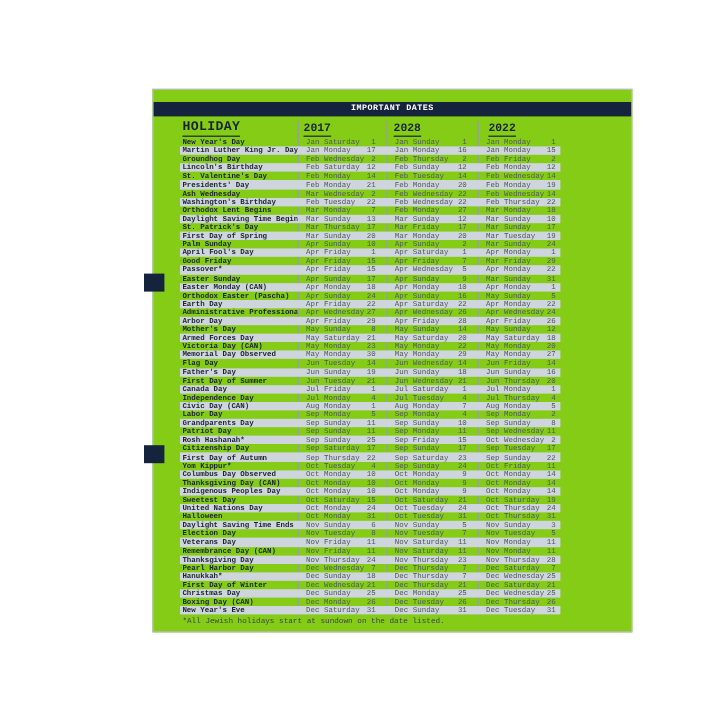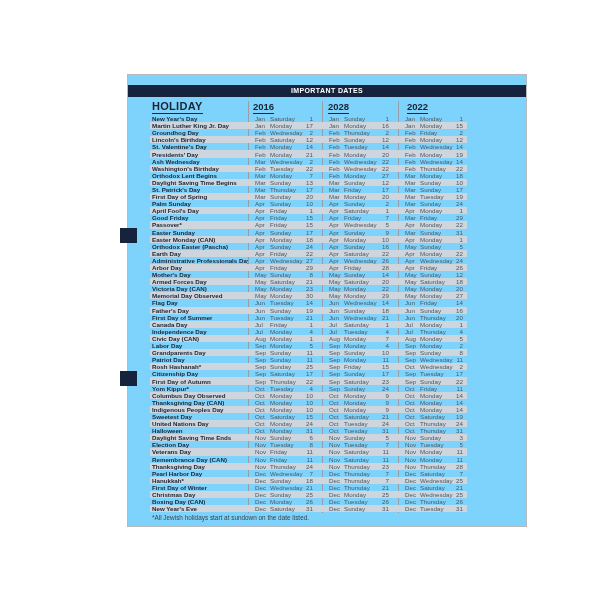--- a/index.html
+++ b/index.html
@@ -2,21 +2,21 @@
 <html style="--banner-bg: #16233c; --stripe: #cfd5dc;"><head>
 <meta charset="utf-8">
 <style>
   html,body{margin:0;padding:0;}
   body{
     width:600px;height:600px;background:#ffffff;position:relative;overflow:hidden;
     font-family:"Liberation Sans", sans-serif;
   }
   .page{
     position:absolute;left:127px;top:74px;width:400px;height:453px;
-    box-sizing:border-box;background:#7dd3fc;border:1px solid #b7babd;
+    box-sizing:border-box;background:#84cc16;border:1px solid #b7babd;font-family:Liberation Mono, monospace;
   }
   .banner{
     position:absolute;left:0;top:10px;width:100%;height:12px;
     background:var(--banner-bg,#16233c);color:#ffffff;
     font-size:7px;font-weight:bold;text-align:center;line-height:12.5px;letter-spacing:.4px;
   }
   .holiday-header{
     position:absolute;left:24px;top:25px;font-size:11px;font-weight:bold;color:#1c2332;
     line-height:12px;border-bottom:1.6px solid #1c2332;padding-bottom:1px;letter-spacing:.3px;
   }
@@ -55,21 +55,21 @@
 </head>
 <body>
 
 <div class="accent-square sq-1"></div>
 <div class="accent-square sq-2"></div>
 
 <div class="page">
   <div class="banner">IMPORTANT DATES</div>
 
   <div class="holiday-header">HOLIDAY</div>
-  <div class="year-header yh-0">2016</div>
+  <div class="year-header yh-0">2017</div>
   <div class="year-header yh-1">2028</div>
   <div class="year-header yh-2">2022</div>
 
   <div class="divider dv-0"></div>
   <div class="divider dv-1"></div>
   <div class="divider dv-2"></div>
 
   <div class="rows">
       <div class="row">
         <span class="cell-name">New Year's Day</span>

